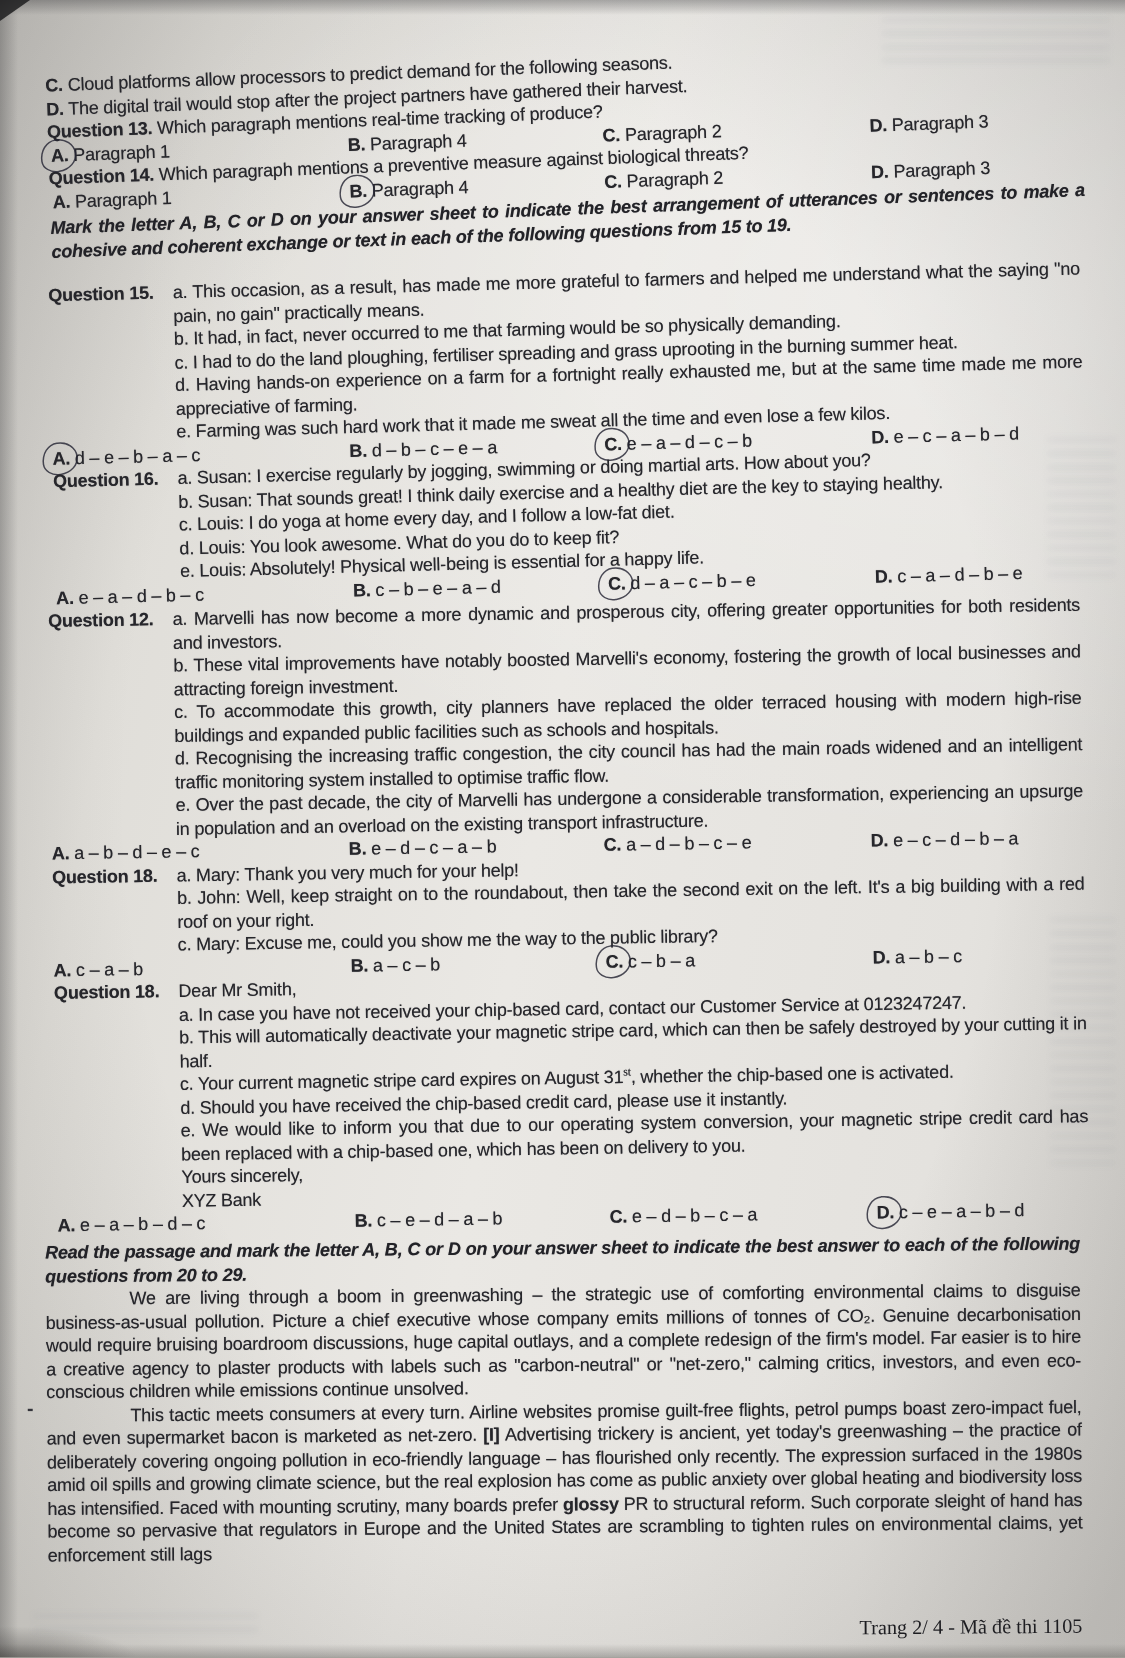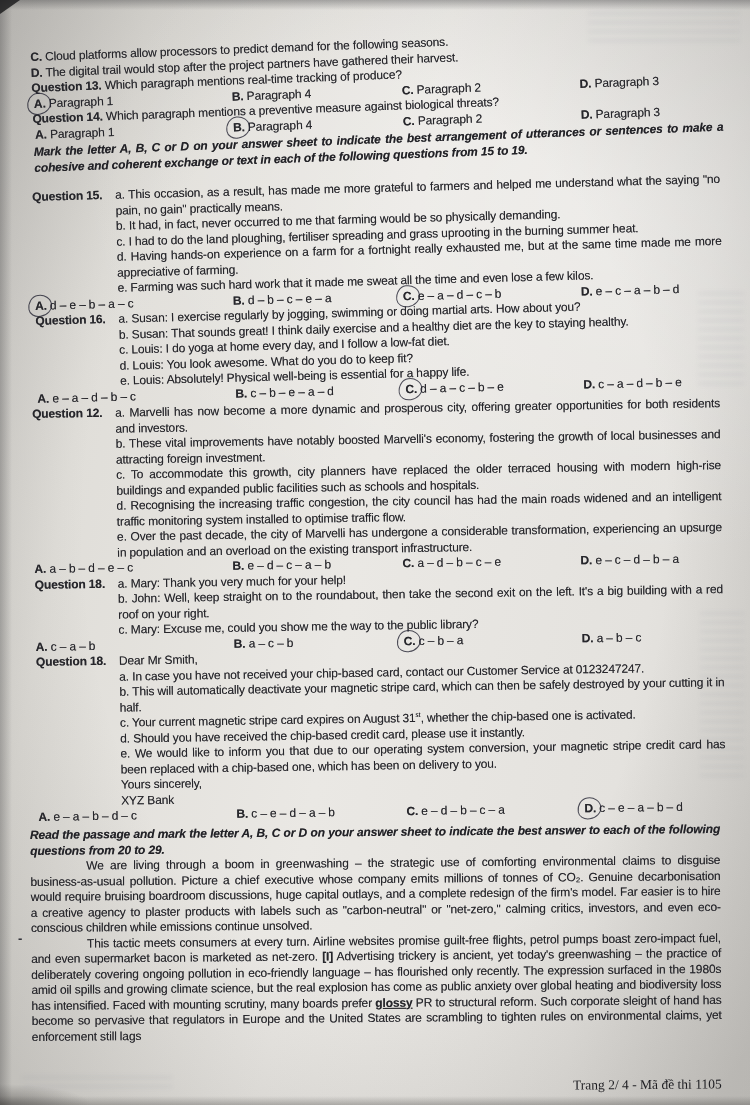--- a/index.html
+++ b/index.html
@@ -51,21 +51,21 @@
   .qlabel{position:absolute;left:2px;top:0;font-weight:700;white-space:nowrap;}
   .qitems{margin-left:85px;text-align:justify;}
   .qitem{margin:0;}
 
   .circled{position:relative;}
   .circled::after{content:"";position:absolute;left:-7px;right:-5px;top:-4px;bottom:-4px;
     border:1.6px solid rgba(38,38,52,.82);border-radius:48% 52% 55% 45% / 60% 50% 50% 40%;
     transform:rotate(-7deg);pointer-events:none;}
 
   .para{margin:0;text-align:justify;text-indent:56px;}
-  .u{text-decoration:underline;}
+  .u{}
   sup{font-size:8px;line-height:0;font-family:Liberation Serif, serif;}
 
   .footer{position:absolute;right:28px;bottom:12px;
     font-family:"Liberation Serif","DejaVu Serif",serif;font-size:13.5px;color:#1d1d21;
     transform:rotate(-0.4deg);}
   .stray{position:absolute;left:18px;top:931px;font-size:13px;font-weight:700;color:#33333a;}
 </style>
 </head>
 <body>
 

